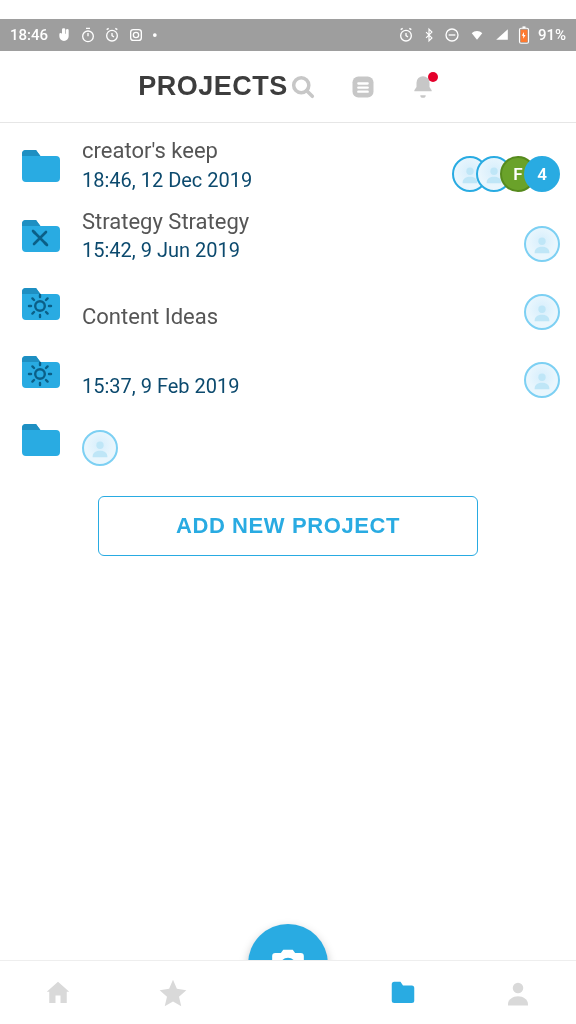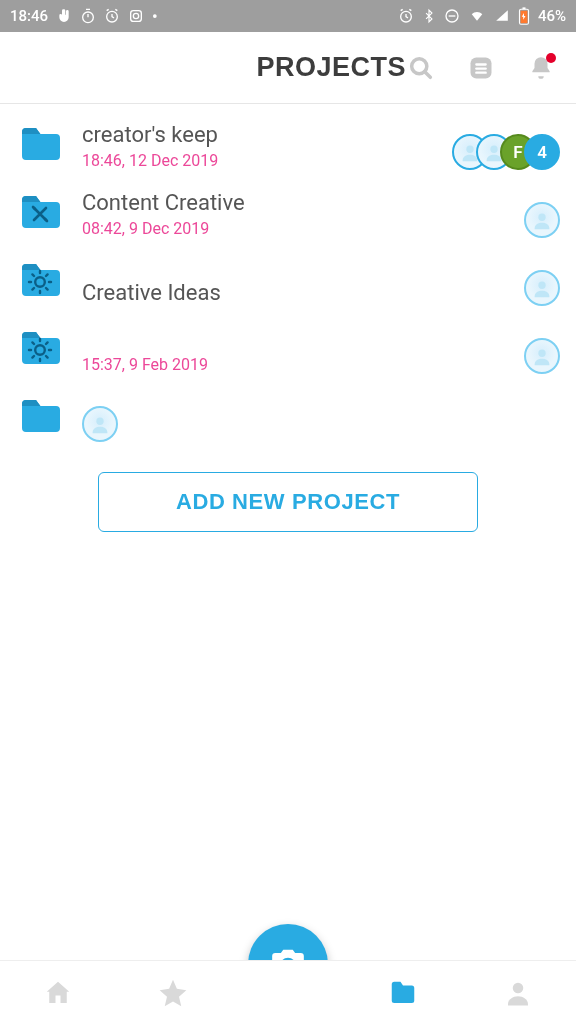--- a/index.html
+++ b/index.html
@@ -1,40 +1,40 @@
 <!DOCTYPE html>
 <html><head>
 <meta charset="utf-8">
 <style>
   * { margin: 0; padding: 0; box-sizing: border-box; font-family: -apple-system, BlinkMacSystemFont, "Segoe UI", Roboto, Arial, sans-serif; }
   html, body { width: 576px; height: 1024px; background: #fff; overflow: hidden; }
 
   .status-bar {
     height: 32px; background:#9e9e9e; color:#fff;
     display:flex; align-items:center; justify-content:space-between;
-    padding:0 10px; font-size:15px; font-weight:500;
+    padding:0 10px; font-size:15px; font-weight:500;margin-top:19px;
   }
   .status-left, .status-right { display:flex; align-items:center; gap:8px; }
   .status-right svg, .status-left svg { display:block; }
 
   .app-header {
-    height:72px; display:flex; align-items:center; justify-content:flex-end;
+    height:72px; display:flex; align-items:center; justify-content:center;
     padding:0 20px; border-bottom:1px solid #e6e6e6; background:#fff;
   }
   .app-title { font-size:27px; font-weight:700; letter-spacing:0.5px; color:#3d3d3d; font-family: "Arial Narrow", Arial, sans-serif; font-stretch: condensed; }
   .hdr-icons { display:flex; align-items:center; gap:30px; }
   .hdr-ico { width:30px; height:30px; display:flex; align-items:center; justify-content:center; position:relative; }
   .notif-dot { position:absolute; top:0px; right:0px; width:10px; height:10px; background:#e4002b; border-radius:50%; }
 
   .list { padding-top:6px; }
   .row { display:flex; align-items:flex-end; padding:8px 16px 8px 14px; gap:16px; }
   .folder-ico { width:52px; height:52px; flex:0 0 52px; display:flex; align-items:center; justify-content:center; }
   .row-text { flex:1; min-width:0; }
   .row-title { font-size:22px; color:#555; font-weight:400; line-height:1.25; }
-  .row-sub   { font-size:16px; color:#ec4899; margin-top:3px; }
+  .row-sub   { font-size:20px; color:#0c4a6e; margin-top:3px; }
   .row-right { display:flex; align-items:center; }
 
   .avatars { display:flex; align-items:center; }
   .av { width:36px; height:36px; border-radius:50%; margin-left:-12px; border:2px solid #29abe2;
         background:radial-gradient(circle at 50% 40%, #d6eefc 0%, #e9f6fd 60%, #e9f6fd 100%);
         display:flex; align-items:center; justify-content:center; color:#fff; font-weight:600; font-size:17px; }
   .av:first-child { margin-left:0; }
   .av.green { background:#6aa22a; border-color:#568a1d; }
   .av.blue  { background:#29abe2; border-color:#29abe2; }
 
@@ -103,21 +103,21 @@
       </svg>
     <svg width="16" height="14" viewBox="0 0 24 24" fill="#fff">
         <path d="M2 20L22 2v18z"></path>
       </svg>
     <svg width="12" height="18" viewBox="0 0 14 24">
         <rect x="1" y="3" width="12" height="20" rx="2" fill="none" stroke="#fff" stroke-width="1.5"></rect>
         <rect x="5" y="0.5" width="4" height="2.5" fill="#fff"></rect>
         <rect x="2.5" y="5" width="9" height="16.5" fill="#ff7a2f"></rect>
         <path d="M7 8v4h2l-3 5v-4H4l3-5z" fill="#fff"></path>
       </svg>
-    <span>46%</span>
+    <span>91%</span>
   </div>
 </div>
 
 <div class="app-header">
   <div class="app-title">PROJECTS</div>
   <div class="hdr-icons">
     <div class="hdr-ico">
       <svg width="28" height="28" viewBox="0 0 24 24" fill="none" stroke="#c7c7c7" stroke-width="3" stroke-linecap="round">
           <circle cx="10.5" cy="10.5" r="6.5"></circle>
           <path d="M20 20l-5-5"></path>
@@ -176,22 +176,22 @@
         <svg width="48" height="48" viewBox="0 0 24 24">
           <path d="M3 6a2 2 0 012-2h5l2.2 3H20a2 2 0 012 2v9a2 2 0 01-2 2H5a2 2 0 01-2-2V6z" fill="#29abe2"></path>
           <path d="M3 6a2 2 0 012-2h5l2.2 3H3V6z" fill="#1e8fc2"></path>
           <g stroke="#0b5f87" stroke-width="1.3" fill="none" stroke-linecap="round">
             <path d="M9 16l6-6M9 10l6 6"></path>
             <path d="M8.5 9.5l1 1M14.5 15.5l1 1"></path>
           </g>
         </svg>
       </div>
       <div class="row-text">
-        <div class="row-title">Content Creative</div>
-        <div class="row-sub">08:42, 9 Dec 2019</div>
+        <div class="row-title">Strategy Strategy</div>
+        <div class="row-sub">15:42, 9 Jun 2019</div>
       </div>
       <div class="row-right">
         <div class="single-av">
           <svg width="22" height="22" viewBox="0 0 24 24" fill="#bfe6f7">
             <circle cx="12" cy="9" r="4"></circle>
             <path d="M4 21c0-4 4-6 8-6s8 2 8 6v1H4z"></path>
           </svg>
         </div>
       </div>
     </div>
@@ -200,21 +200,21 @@
         <svg width="48" height="48" viewBox="0 0 24 24">
           <path d="M3 6a2 2 0 012-2h5l2.2 3H20a2 2 0 012 2v9a2 2 0 01-2 2H5a2 2 0 01-2-2V6z" fill="#29abe2"></path>
           <path d="M3 6a2 2 0 012-2h5l2.2 3H3V6z" fill="#1e8fc2"></path>
           <g stroke="#0b5f87" stroke-width="1.2" fill="none" stroke-linecap="round">
             <circle cx="12" cy="13" r="2.4"></circle>
             <path d="M12 8.5v-1M12 18.5v-1M7.5 13h-1M17.5 13h-1M9 10l-0.8-0.8M15.8 16.8L15 16M15 10l0.8-0.8M8.2 16.8L9 16"></path>
           </g>
         </svg>
       </div>
       <div class="row-text">
-        <div class="row-title">Creative Ideas</div>
+        <div class="row-title">Content Ideas</div>
       </div>
       <div class="row-right">
         <div class="single-av">
           <svg width="22" height="22" viewBox="0 0 24 24" fill="#bfe6f7">
             <circle cx="12" cy="9" r="4"></circle>
             <path d="M4 21c0-4 4-6 8-6s8 2 8 6v1H4z"></path>
           </svg>
         </div>
       </div>
     </div>

